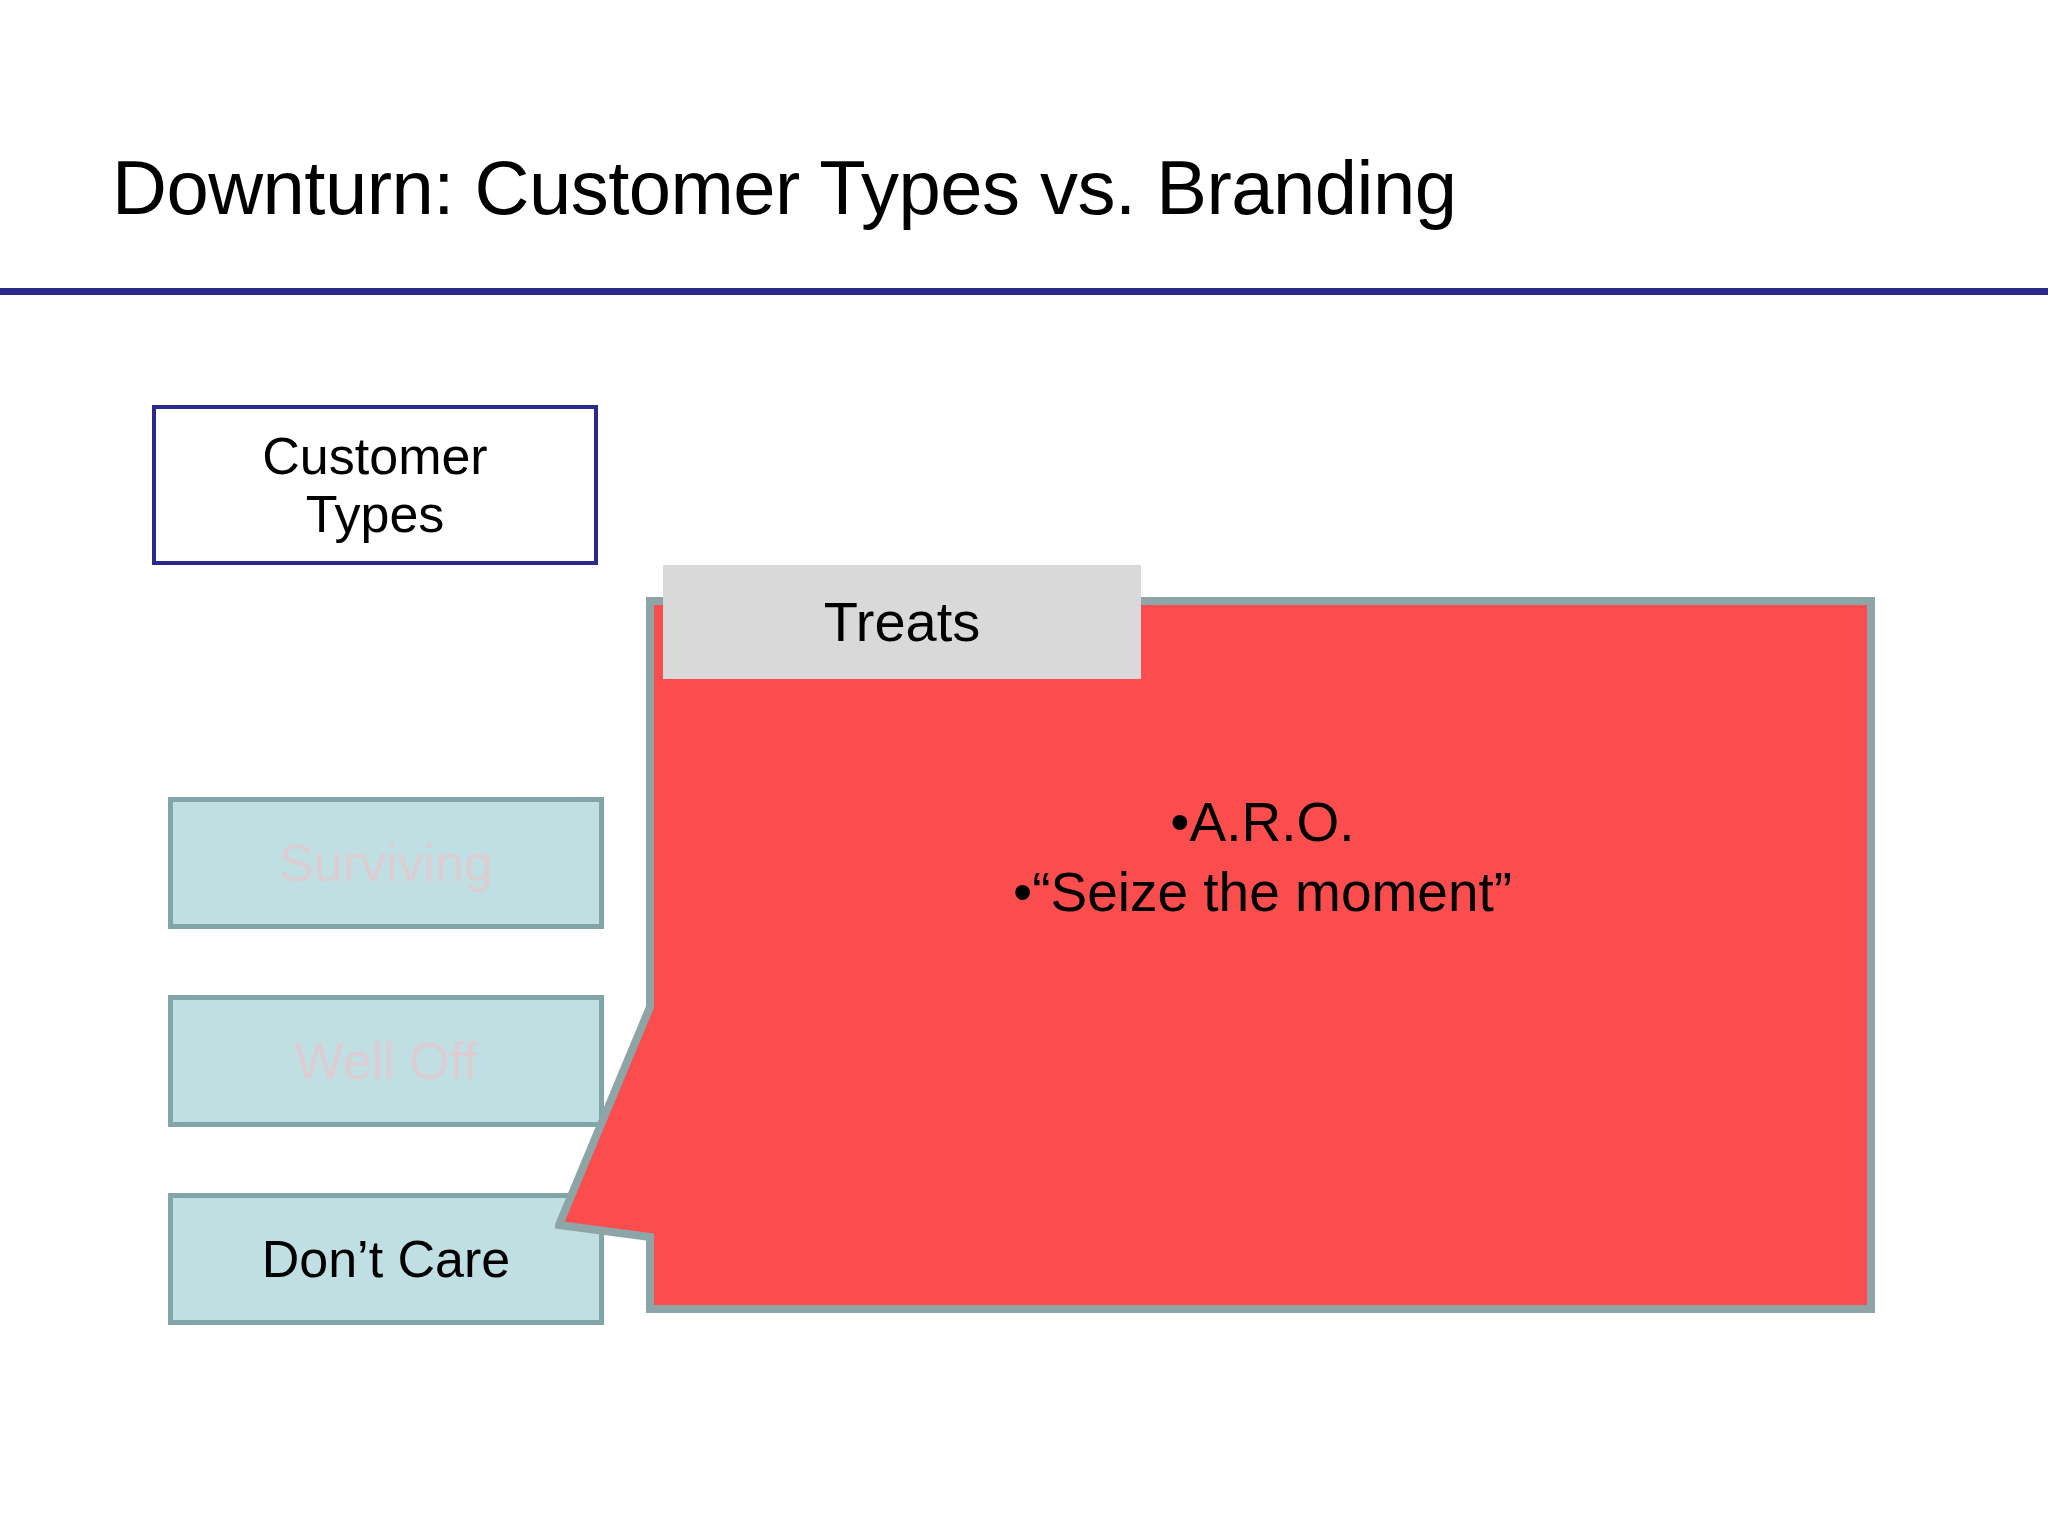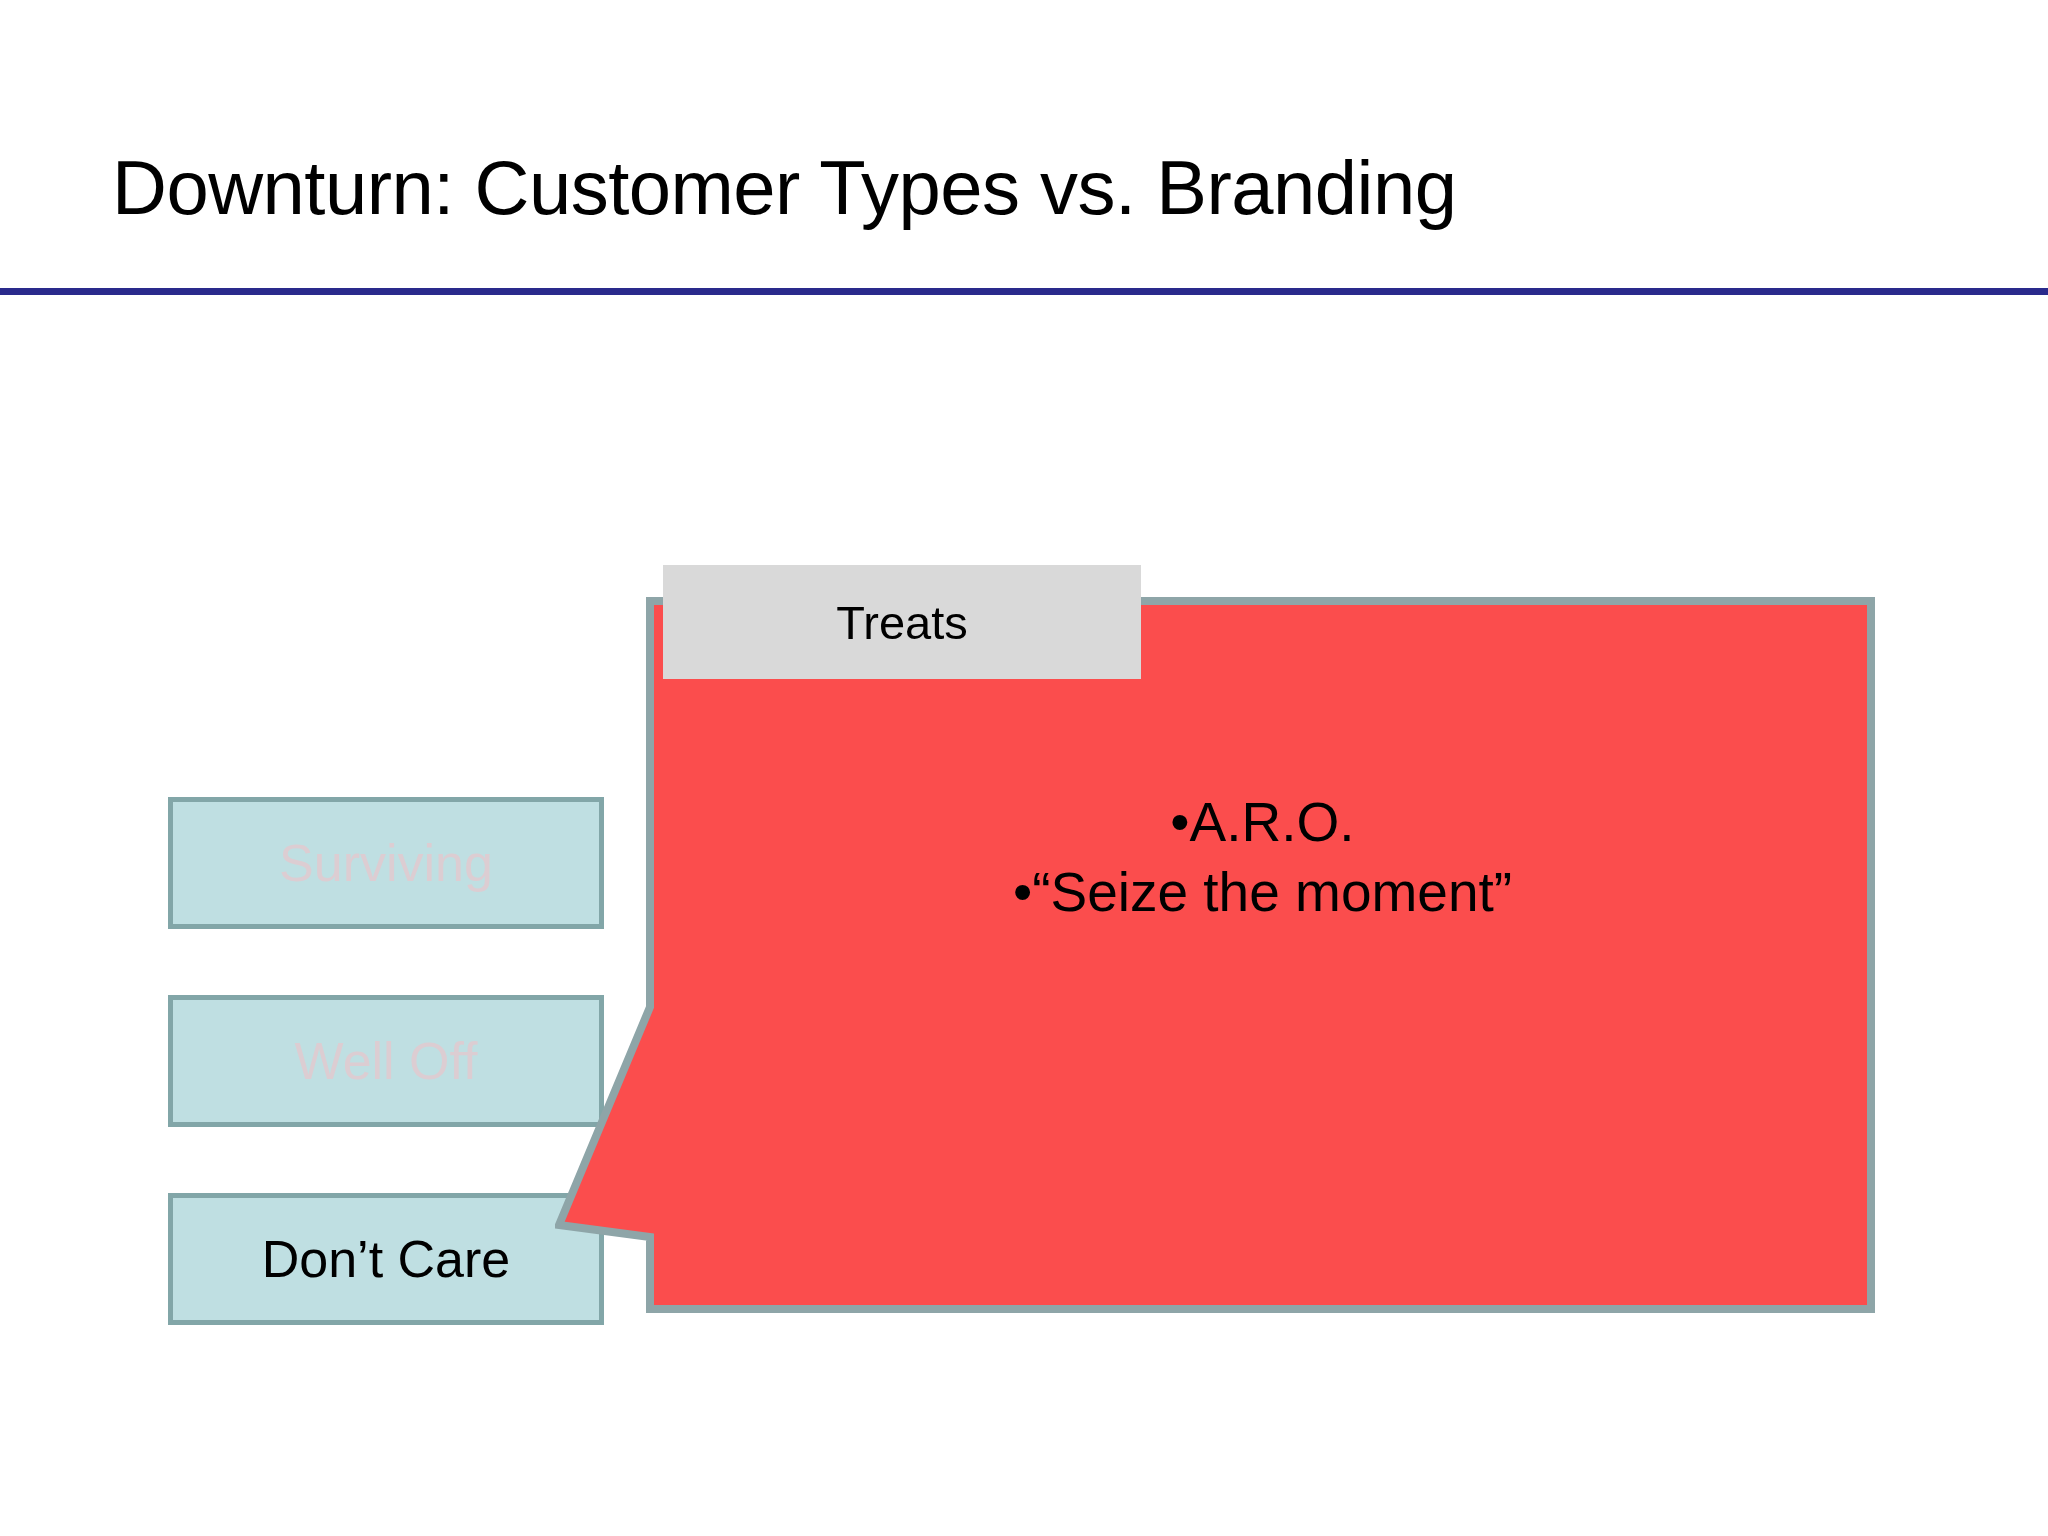--- a/index.html
+++ b/index.html
@@ -126,21 +126,21 @@
     left: 663px;
     top: 523px;
     width: 478px;
     height: 114px;
     background: #d9d9d9;
     display: flex;
     align-items: center;
     justify-content: center;
   }
   #treats-box .label {
-    font-size: 47px;
+    font-size: 56px;
     color: #000000;
     line-height: 1;
   }
 
   
   #page-number {
     position: absolute;
     right: 72px;
     top: 1418px;
     font-size: 47px;
@@ -149,20 +149,26 @@
 </style>
 </head>
 <body>
 
 <div id="slide">
 
   <div id="slide-title">Downturn: Customer Types  vs. Branding</div>
 
   <div id="title-rule"></div>
 
+  <div id="header-box">
+    <div class="label">
+      <span>Customer</span><br>
+      <span>Types</span>
+    </div>
+  </div>
 
   <div class="type-box faded" id="type-box-1">
     <span class="label">Surviving</span>
   </div>
   <div class="type-box faded" id="type-box-2">
     <span class="label">Well Off</span>
   </div>
   <div class="type-box solid" id="type-box-3">
     <span class="label">Don’t Care</span>
   </div>

